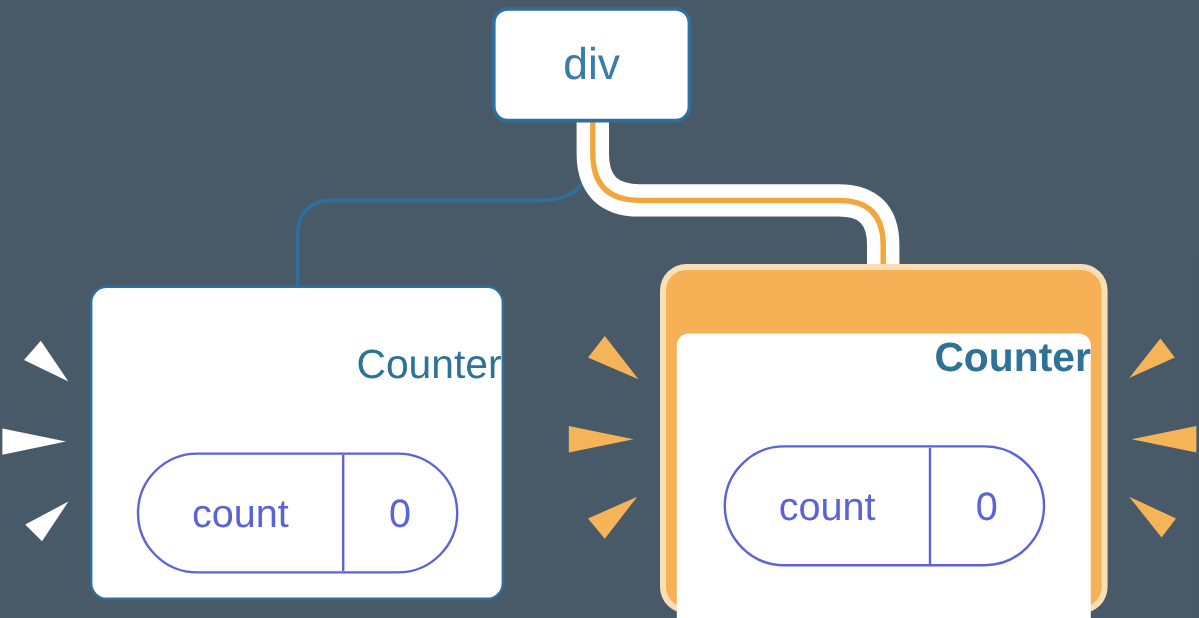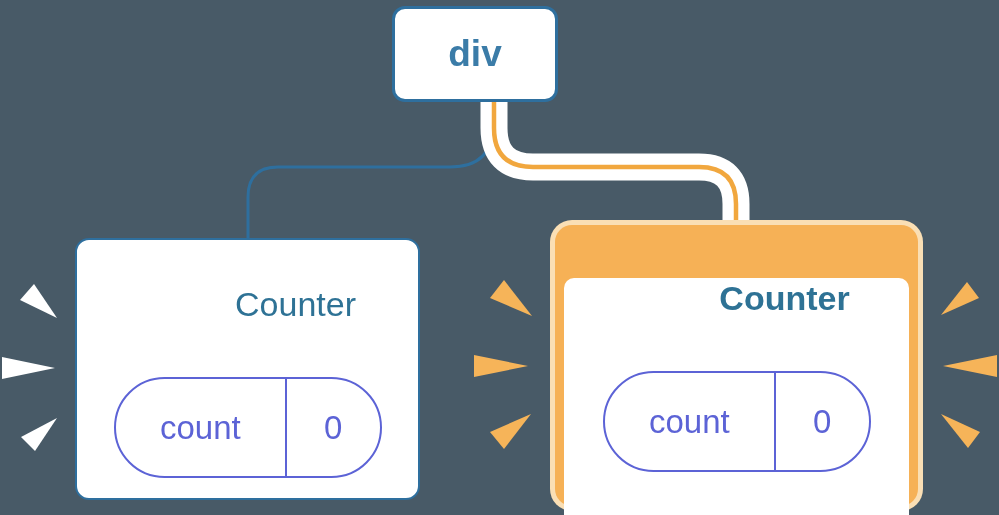--- a/index.html
+++ b/index.html
@@ -5,37 +5,37 @@
   :root{
     --background:#485A67; --blue:#2E6F9E; --node-text:#3B7CA8; --title-text:#2E7295;
     --indigo:#5C63D6; --orange-core:#F1A73E; --orange-border:#F6B156; --orange-pale:#FADFB5;
     --wedge-orange:#F6B459; --wedge-white:#FFFFFF; --card-bg:#FFFFFF;
   }
   html,body{margin:0;padding:0;background:var(--background);}
   .canvas{position:relative;width:999px;height:515px;background:var(--background);
     overflow:hidden;font-family:"Liberation Sans", sans-serif;}
   .edges{position:absolute;left:0;top:0;width:999px;height:515px;pointer-events:none;}
 
-  .node-root{position:absolute;left:392px;top:6px;width:166px;height:96px;box-sizing:border-box;
+  .node-root{position:absolute;left:410px;top:6px;width:166px;height:96px;box-sizing:border-box;
     background:var(--card-bg);border:3px solid var(--blue);border-radius:13px;
     display:flex;align-items:center;justify-content:center;
-    font-size:37px;font-weight:700;color:var(--node-text);z-index:3;}
+    font-size:37px;font-weight:400;color:var(--node-text);z-index:3;}
 
   .card{position:absolute;box-sizing:border-box;background:var(--card-bg);z-index:1;}
   .card-left{left:75px;top:238px;width:345px;height:262px;border:2.5px solid var(--blue);border-radius:14px;}
 
   .card-right-outer{position:absolute;left:550px;top:220px;width:373px;height:291px;box-sizing:border-box;
     background:var(--orange-pale);border-radius:22px;padding:5px;z-index:1;}
   .card-right-mid{width:100%;height:100%;box-sizing:border-box;background:var(--orange-border);
     border-radius:17px;padding:9px;}
   .card-right-inner{width:100%;height:100%;box-sizing:border-box;background:var(--card-bg);
     border-radius:10px;position:relative;}
 
-  .card-title{margin-top:44px;width:100%;text-align:center;font-size:34px;line-height:41px;
-    font-weight:400;color:var(--title-text);padding-left:48px;}
+  .card-title{margin-top:44px;width:100%;text-align:right;font-size:34px;line-height:41px;
+    font-weight:400;color:var(--title-text);}
   .card-title.bold{font-weight:700;}
 
   .state-pill{margin:52px auto 0;width:268px;height:101px;box-sizing:border-box;
     border:2px solid var(--indigo);border-radius:51px;display:flex;overflow:hidden;background:var(--card-bg);}
   .state-key{flex:0 0 65%;box-sizing:border-box;border-right:2px solid var(--indigo);
     display:flex;align-items:center;justify-content:center;
     font-size:33px;color:var(--indigo);}
   .state-value{flex:1;display:flex;align-items:center;justify-content:center;
     font-size:33px;color:var(--indigo);}
 </style>

